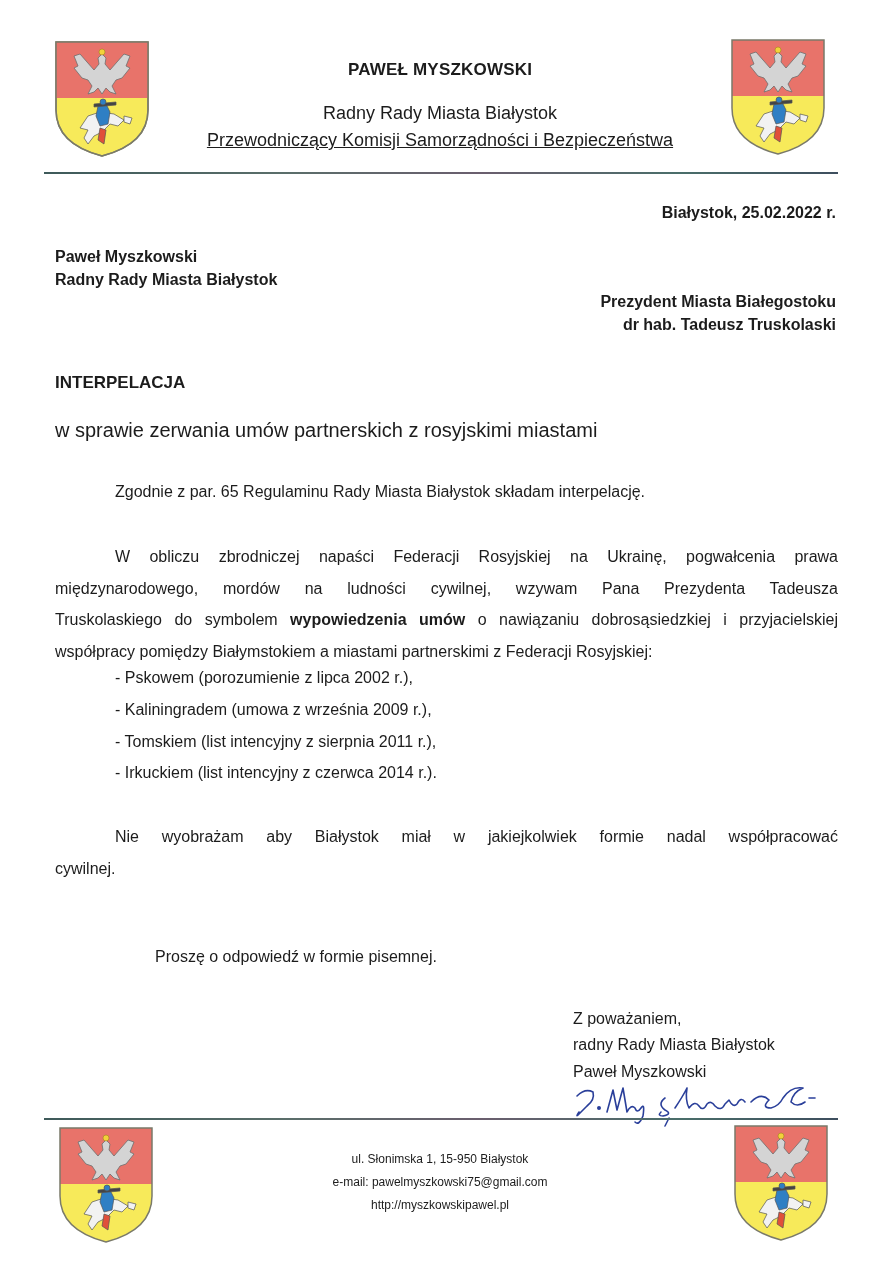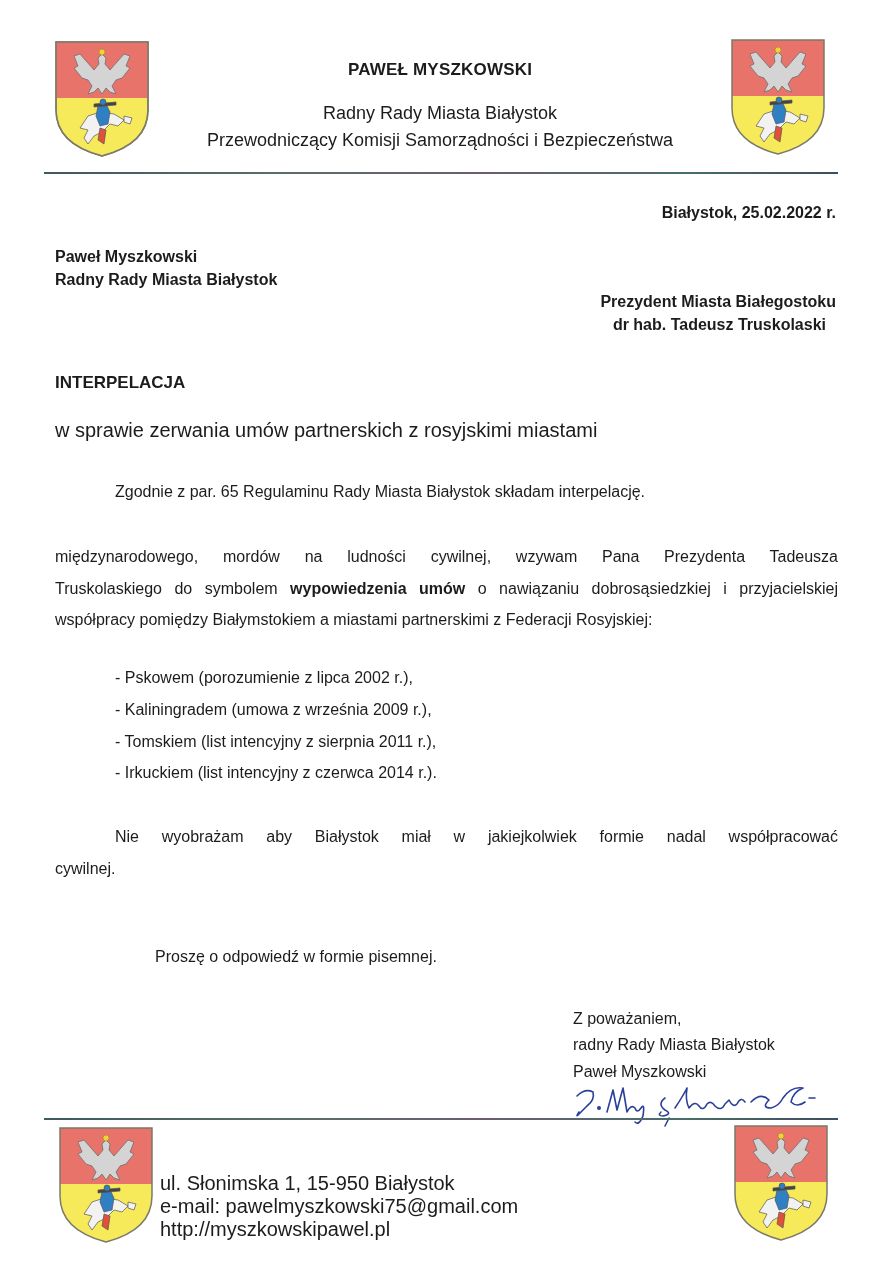--- a/index.html
+++ b/index.html
@@ -32,21 +32,21 @@
     .center { }
     .para {
       position: absolute; left: 55px; width: 783px;
       font-size: 16px; line-height: 31.5px; text-align: justify;
     }
     .para .line { display: block; text-align: justify; text-align-last: justify; height: 31.5px; white-space: nowrap; }
     .para .line.last { text-align-last: left; }
     .indent { padding-left: 60px; }
     .list-item { position: absolute; left: 115px; font-size: 16px; }
     .sig { position: absolute; left: 573px; font-size: 16px; }
-    .footer-line { position: absolute; left: 160px; width: 560px; text-align: left; font-size: 20px; margin-top: 20px; }
+    .footer-line { position: absolute; left: 160px; width: 560px; text-align: center; font-size: 12px; }
   </style>
 </head>
 <body>
 
 <div class="crest" style="left:54px; top:40px;">
   <svg viewBox="0 0 96 118">
     <path d="M2 2 H94 V70 Q94 104 48 116 Q2 104 2 70 Z" fill="#f7ea5a" stroke="#8a8a6a" stroke-width="1.5"></path>
     <path d="M2 2 H94 V58 H2 Z" fill="#e8736a"></path>
     <path d="M2 2 H94 V70 Q94 104 48 116 Q2 104 2 70 Z" fill="none" stroke="#7a7a6a" stroke-width="1.5"></path>
 
@@ -81,38 +81,39 @@
       <path d="M46 88 L52 90 L50 104 L44 100 Z" fill="#e0503a"></path>
       <path d="M40 64 L62 62 L62 65 L40 67 Z" fill="#444"></path>
       <circle cx="49" cy="62" r="3" fill="#2f7fc4"></circle>
       <path d="M70 76 L78 78 L76 84 L70 82 Z" fill="#f2f2f2"></path>
     </g>
   </svg>
 </div>
 
 <div class="hdr-name">PAWEŁ MYSZKOWSKI</div>
 <div class="hdr-sub" style="top:103px;">Radny Rady Miasta Białystok</div>
-<div class="hdr-sub" style="top:130px;">Przewodniczący Komisji Samorządności i Bezpieczeństwa</div>
+<div class="hdr-sub" style="top:130px;text-decoration:underline;">Przewodniczący Komisji Samorządności i Bezpieczeństwa</div>
 
 <div class="rule" style="top:172px;"></div>
 
 <div class="abs bold t16 right" style="right:42px; top:204px;padding-left:40px;">Białystok, 25.02.2022 r.</div>
 
 <div class="abs bold t16" style="left:55px; top:248px;">Paweł Myszkowski</div>
 <div class="abs bold t16" style="left:55px; top:271px;">Radny Rady Miasta Białystok</div>
 
 <div class="abs bold t16 right" style="right:42px; top:293px;">Prezydent Miasta Białegostoku</div>
-<div class="abs bold t16 right" style="right:52px; top:316px;">dr hab. Tadeusz Truskolaski</div>
+<div class="abs bold t16 right" style="right:42px; top:316px;">dr hab. Tadeusz Truskolaski</div>
 
 <div class="abs bold center" style="left:55px; width:783px; top:373px; font-size:17px;">INTERPELACJA</div>
 <div class="abs center" style="left:55px; width:783px; top:419px; font-size:20px;">w sprawie zerwania umów partnerskich z rosyjskimi miastami</div>
 
 <div class="abs t16" style="left:115px; top:483px;">Zgodnie z par. 65 Regulaminu Rady Miasta Białystok składam interpelację.</div>
 
 <div class="para" style="top:541px;">
+  <span class="line indent">W obliczu zbrodniczej napaści Federacji Rosyjskiej na Ukrainę, pogwałcenia prawa</span>
   <span class="line">międzynarodowego, mordów na ludności cywilnej, wzywam Pana Prezydenta Tadeusza</span>
   <span class="line"><span>Truskolaskiego do symbolem</span> <b>wypowiedzenia umów</b> <span>o nawiązaniu dobrosąsiedzkiej i przyjacielskiej</span></span>
   <span class="line last">współpracy pomiędzy Białymstokiem a miastami partnerskimi z Federacji Rosyjskiej:</span>
 </div>
 
 <div class="list-item" style="top:669px;">- Pskowem (porozumienie z lipca 2002 r.),</div>
 <div class="list-item" style="top:701px;">- Kaliningradem (umowa z września 2009 r.),</div>
 <div class="list-item" style="top:733px;">- Tomskiem (list intencyjny z sierpnia 2011 r.),</div>
 <div class="list-item" style="top:764px;text-align:right;">- Irkuckiem (list intencyjny z czerwca 2014 r.).</div>
 

